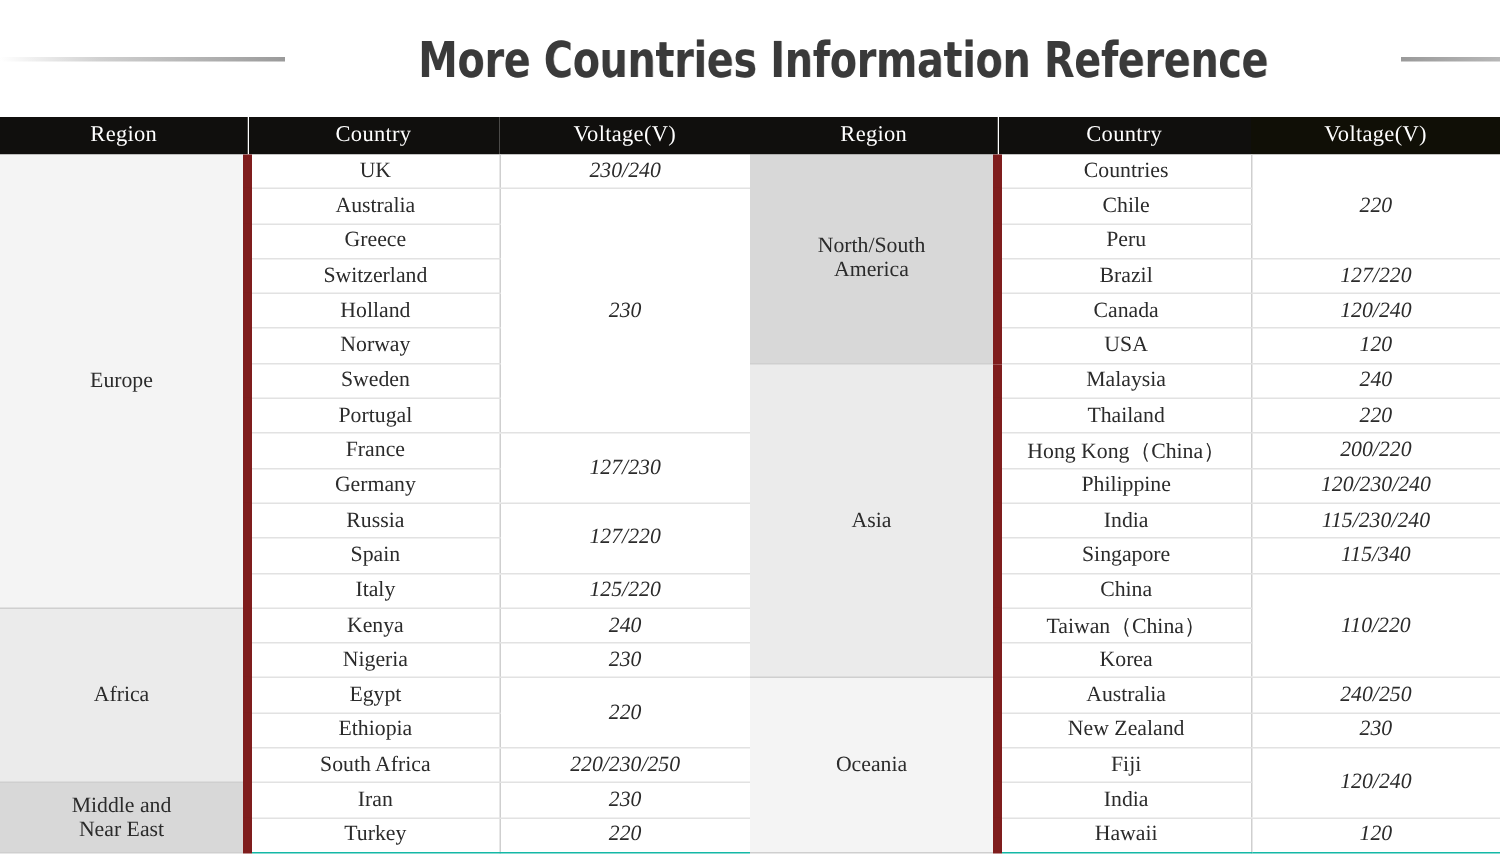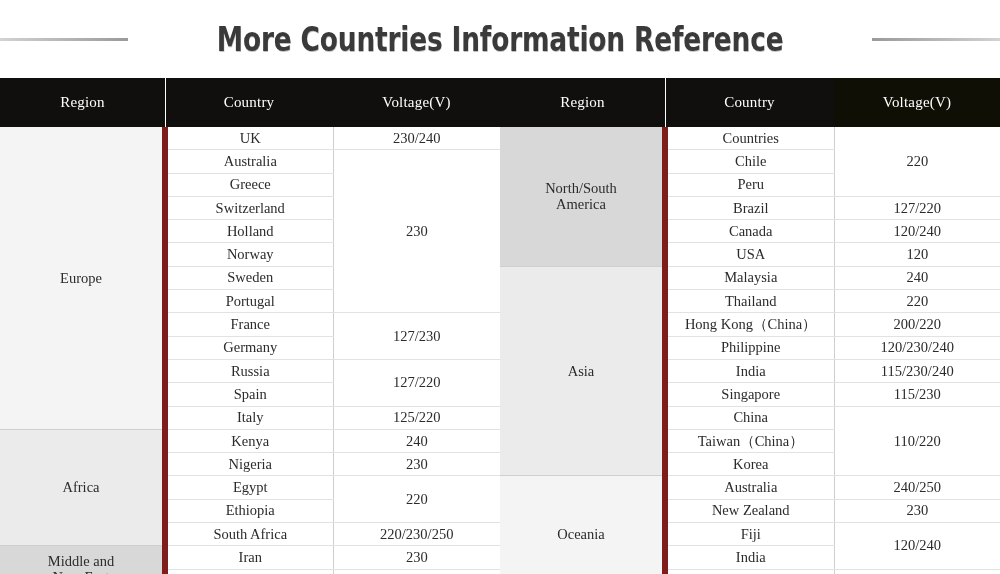--- a/index.html
+++ b/index.html
@@ -16,21 +16,20 @@
 
   
   .title-bar {
     position: absolute;
     left: 0;
     top: 0;
     width: 1000px;
     height: 78px;
     display: flex;
     align-items: center;
-    justify-content: center;
   }
   .rule {
     height: 3px;
     flex: 0 0 auto;
   }
   .rule-left {
     width: 190px;
     margin-right: 18px;
     background: linear-gradient(to right, rgba(190,190,190,0) 0%, rgba(170,170,170,0.55) 35%, #9a9a9a 100%);
   }
@@ -68,21 +67,21 @@
   }
   table.volt.left  { width: 500px; }
   table.volt.right { width: 500px; }
 
   table.volt thead th {
     background: #100f0d;
     color: #ffffff;
     font-weight: normal;
     font-size: 15px;
     height: 25px;
-    padding: 12px;
+    padding: 0;
     text-align: center;
     border: none;
     letter-spacing: 0.2px;
   }
   table.volt thead th.sep-left {
     box-shadow: inset 1px 0 0 #ffffff;
   }
   table.volt thead th.tinted {
     background: #100f06;
   }
@@ -95,20 +94,21 @@
     border-right: 1px solid #cfcfcf;
     background: #ffffff;
     vertical-align: middle;
     white-space: nowrap;
   }
   table.volt tbody tr:last-child td {
     border-bottom: 1px solid #14b8a6;
   }
   table.volt tbody td.voltage {
     border-right: none;
+    font-style: italic;
   }
   table.volt tbody td.region {
     border-right: 6px solid #7f1d1d;
     border-bottom: none;
     line-height: 1.12;
   }
   table.volt tbody td.region.has-line {
     border-bottom: 1px solid #cfcfcf;
   }
 
@@ -281,21 +281,21 @@
         <tr>
           <td class="country">Philippine</td>
           <td class="voltage" rowspan="1">120/230/240</td>
         </tr>
         <tr>
           <td class="country">India</td>
           <td class="voltage" rowspan="1">115/230/240</td>
         </tr>
         <tr>
           <td class="country">Singapore</td>
-          <td class="voltage" rowspan="1">115/230</td>
+          <td class="voltage" rowspan="1">115/340</td>
         </tr>
         <tr>
           <td class="country">China</td>
           <td class="voltage" rowspan="3">110/220</td>
         </tr>
         <tr>
           <td class="country">Taiwan（China）</td>
         </tr>
         <tr>
           <td class="country">Korea</td>

